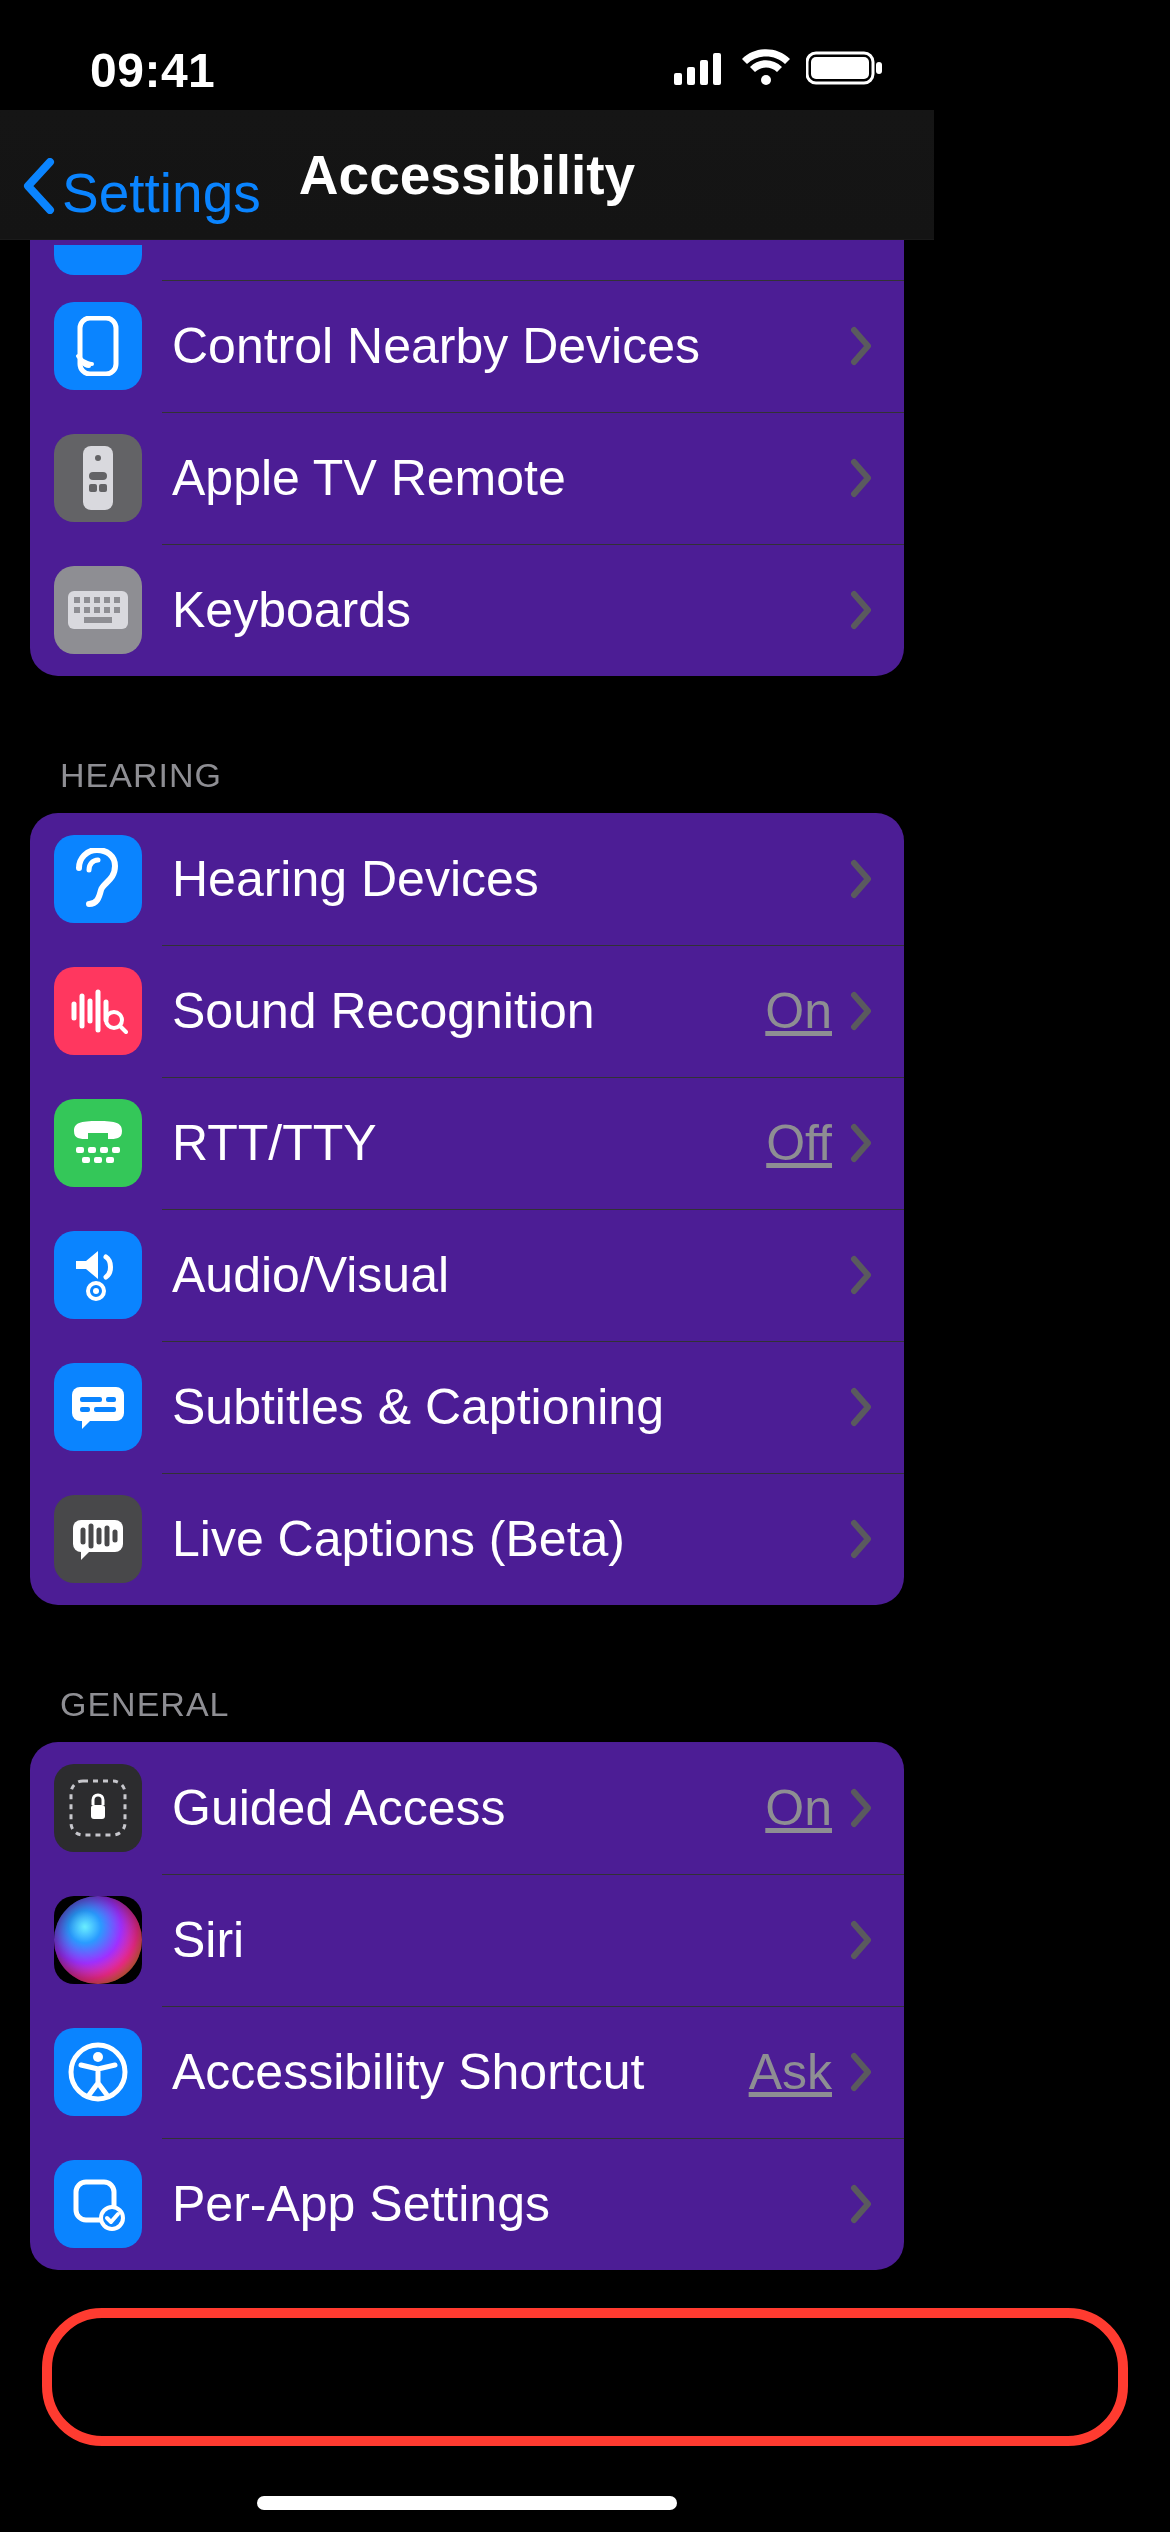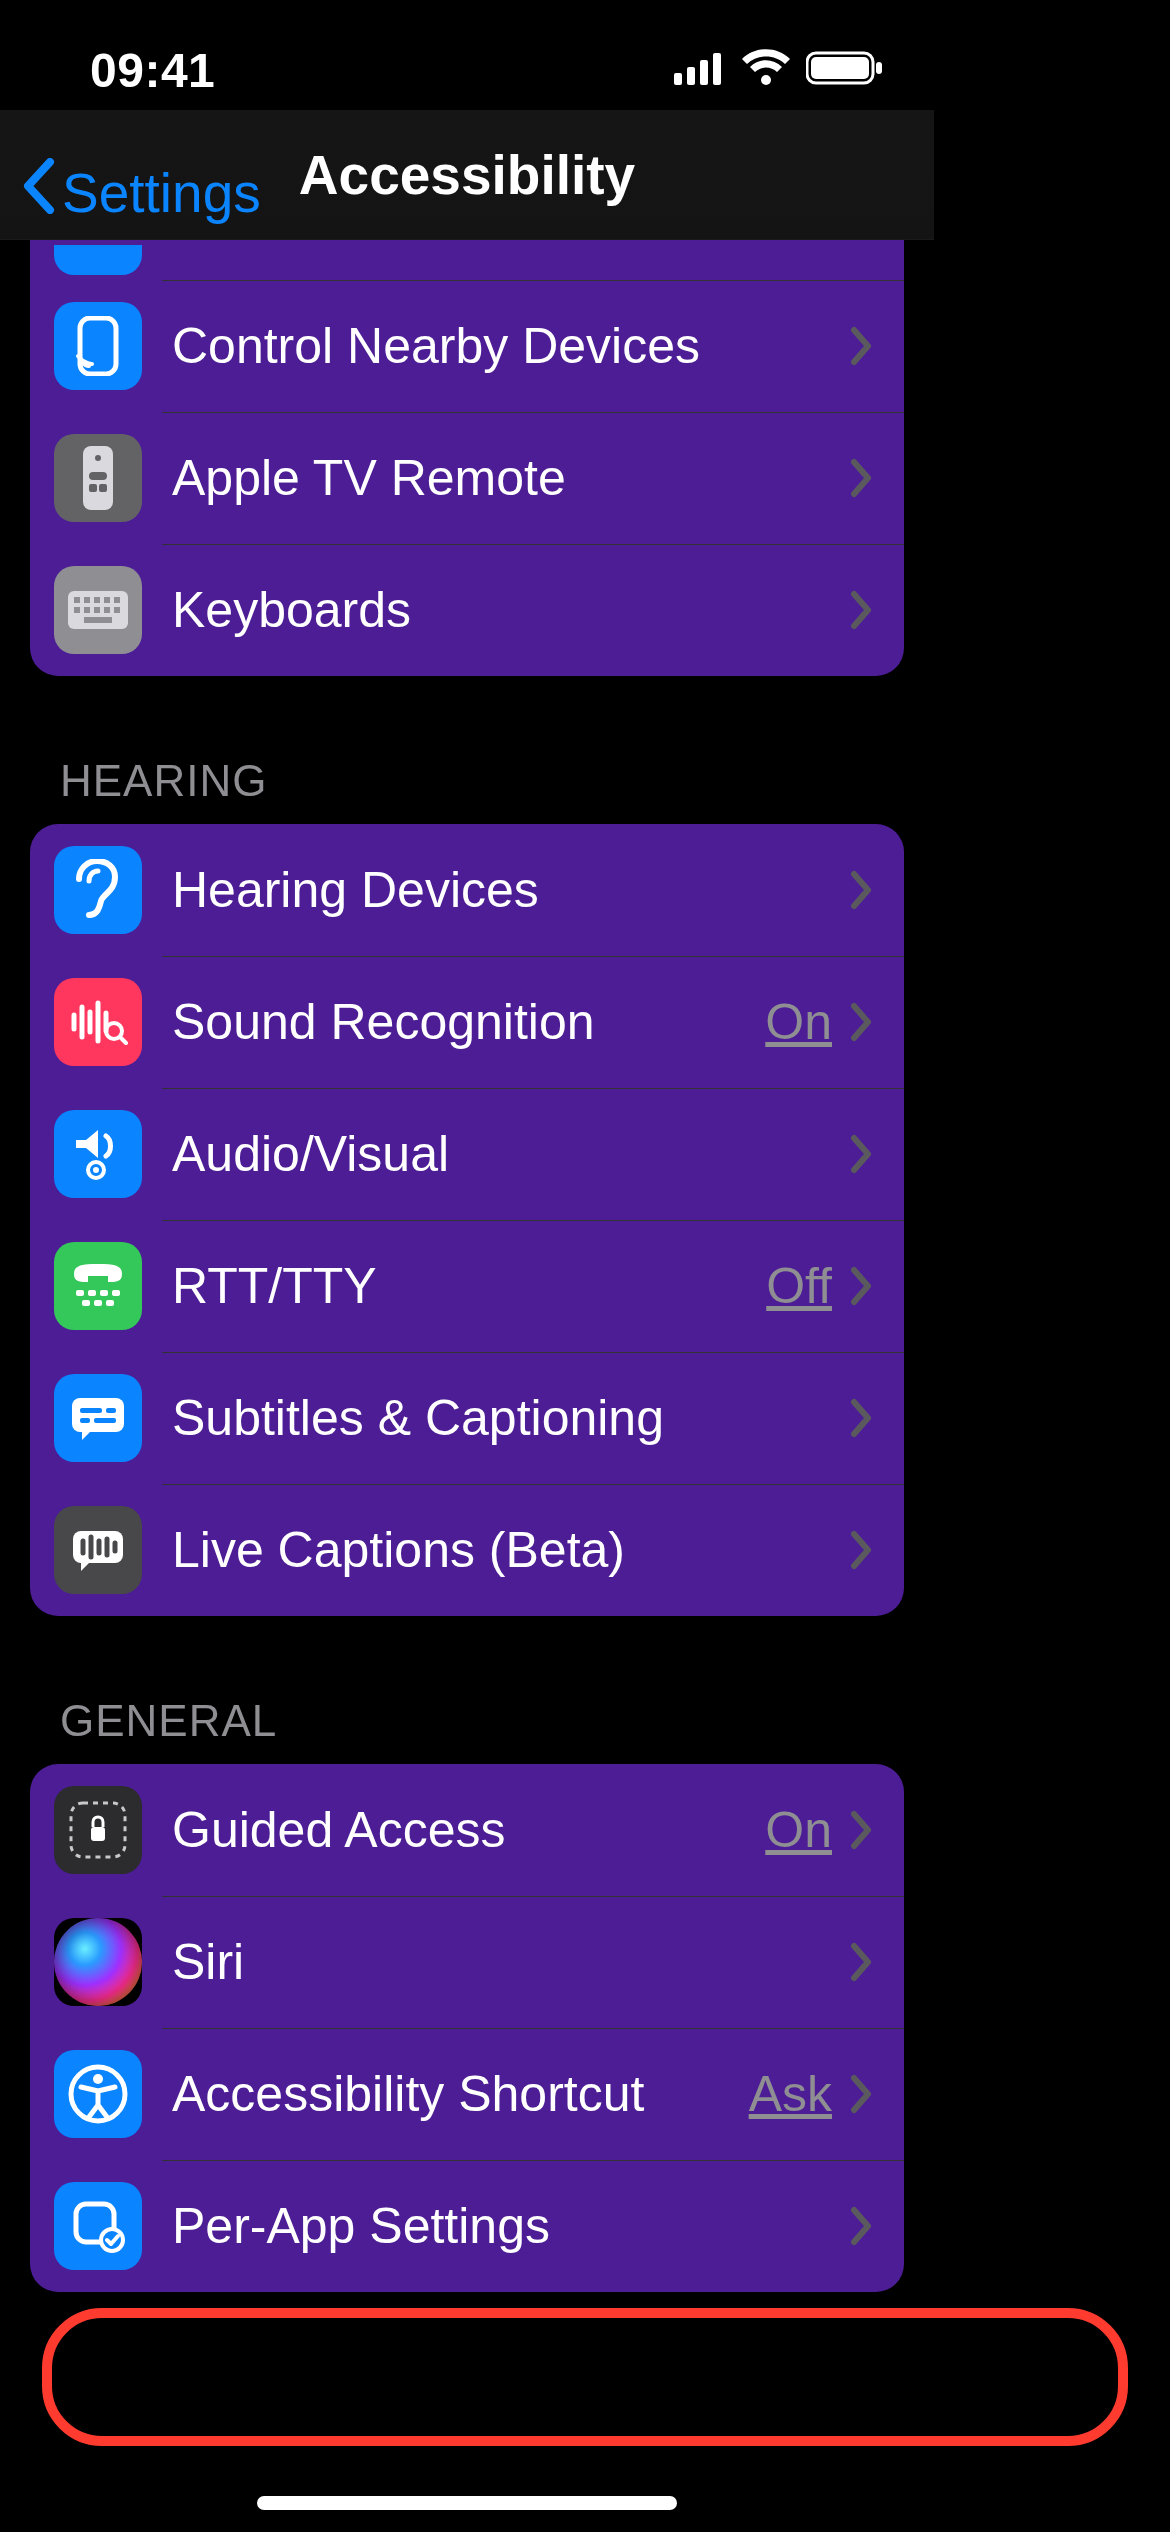--- a/index.html
+++ b/index.html
@@ -8,21 +8,21 @@
   
   .status-bar { display: flex; justify-content: space-between; align-items: center; padding: 30px 50px 0 90px; height: 110px; }
   .status-time { font-size: 48px; font-weight: 600; letter-spacing: 0.5px; }
   .status-right { display: flex; align-items: center; gap: 14px; }
   
   .nav { height: 130px; position: relative; display: flex; align-items: center; background: linear-gradient(#151515,#141414); border-bottom: 1px solid #1a1a1a;}
   .nav-back { display: flex; align-items: center; gap: 6px; color: #0a84ff; font-size: 55px; padding-left: 20px; margin-top: 36px; }
   .nav-title { position: absolute; left: 0; right: 0; text-align: center; font-size: 55px; font-weight: 600; color: #fff; pointer-events: none;}
   
   .content { padding: 0 30px 0 30px; }
-  .section-header { color: #8e8e93; font-size: 44px; font-weight: 400; letter-spacing: 1px; padding: 80px 30px 18px 30px; text-transform: uppercase;}
+  .section-header { color: #8e8e93; font-size: 34px; font-weight: 400; letter-spacing: 1px; padding: 80px 30px 18px 30px; text-transform: uppercase;}
   .group { background: #4c1d95; border-radius: 28px; overflow: hidden; }
   .row { display: flex; align-items: center; min-height: 132px; padding: 0 30px 0 24px; position: relative; }
   .row + .row::before { content:""; position:absolute; left: 132px; right:0; top:0; height:1px; background:#323235; }
   .icon-box { width: 88px; height: 88px; border-radius: 20px; flex: 0 0 88px; display:flex; align-items:center; justify-content:center; margin-right: 30px;}
   .icon-box svg { display:block; }
   .row-label { font-size: 50px; font-weight: 400; color: #fff; flex: 1 1 auto; }
   .row-value { font-size: 50px; color: #8e8e93; margin-right: 18px; white-space: nowrap; text-decoration: underline;}
   .chevron { flex: 0 0 auto; }
   .chevron svg { display:block; }
   
@@ -196,37 +196,20 @@
         <div class="row-label">Sound Recognition</div>
         <div class="row-value">On</div>
         <span class="chevron">
             <svg width="24" height="40" viewBox="0 0 24 40">
               <path d="M4 4 L18 20 L4 36" fill="none" stroke="#5a5a5e" stroke-width="6" stroke-linecap="round" stroke-linejoin="round"></path>
             </svg>
           </span>
       </div>
 
       <div class="row">
-        <div class="icon-box bg-blue">
-          <svg width="56" height="56" viewBox="0 0 56 56">
-              <path d="M6 14h10l12-10v28L16 22H6z" fill="#fff"></path>
-              <path d="M36 10c6 4 6 16 0 20" fill="none" stroke="#fff" stroke-width="5" stroke-linecap="round"></path>
-              <circle cx="26" cy="44" r="8" fill="none" stroke="#fff" stroke-width="4"></circle>
-              <circle cx="26" cy="44" r="3" fill="#fff"></circle>
-            </svg>
-        </div>
-        <div class="row-label">Audio/Visual</div>
-        <span class="chevron">
-            <svg width="24" height="40" viewBox="0 0 24 40">
-              <path d="M4 4 L18 20 L4 36" fill="none" stroke="#5a5a5e" stroke-width="6" stroke-linecap="round" stroke-linejoin="round"></path>
-            </svg>
-          </span>
-      </div>
-
-      <div class="row">
         <div class="icon-box bg-green">
           <svg width="60" height="52" viewBox="0 0 60 52">
               <path d="M6 14 C6 6 12 4 30 4 C48 4 54 6 54 14 C54 22 48 22 40 22 L40 16 L20 16 L20 22 C12 22 6 22 6 14Z" fill="#fff"></path>
               <g fill="#fff">
                 <rect x="8" y="30" width="8" height="6" rx="2"></rect>
                 <rect x="20" y="30" width="8" height="6" rx="2"></rect>
                 <rect x="32" y="30" width="8" height="6" rx="2"></rect>
                 <rect x="44" y="30" width="8" height="6" rx="2"></rect>
                 <rect x="14" y="40" width="8" height="6" rx="2"></rect>
                 <rect x="26" y="40" width="8" height="6" rx="2"></rect>
@@ -238,20 +221,37 @@
         <div class="row-value">Off</div>
         <span class="chevron">
             <svg width="24" height="40" viewBox="0 0 24 40">
               <path d="M4 4 L18 20 L4 36" fill="none" stroke="#5a5a5e" stroke-width="6" stroke-linecap="round" stroke-linejoin="round"></path>
             </svg>
           </span>
       </div>
 
       <div class="row">
         <div class="icon-box bg-blue">
+          <svg width="56" height="56" viewBox="0 0 56 56">
+              <path d="M6 14h10l12-10v28L16 22H6z" fill="#fff"></path>
+              <path d="M36 10c6 4 6 16 0 20" fill="none" stroke="#fff" stroke-width="5" stroke-linecap="round"></path>
+              <circle cx="26" cy="44" r="8" fill="none" stroke="#fff" stroke-width="4"></circle>
+              <circle cx="26" cy="44" r="3" fill="#fff"></circle>
+            </svg>
+        </div>
+        <div class="row-label">Audio/Visual</div>
+        <span class="chevron">
+            <svg width="24" height="40" viewBox="0 0 24 40">
+              <path d="M4 4 L18 20 L4 36" fill="none" stroke="#5a5a5e" stroke-width="6" stroke-linecap="round" stroke-linejoin="round"></path>
+            </svg>
+          </span>
+      </div>
+
+      <div class="row">
+        <div class="icon-box bg-blue">
           <svg width="60" height="48" viewBox="0 0 60 48">
               <rect x="4" y="4" width="52" height="34" rx="8" fill="#fff"></rect>
               <path d="M22 38l-8 8v-8" fill="#fff"></path>
               <rect x="12" y="14" width="22" height="5" rx="2" fill="#0a84ff"></rect>
               <rect x="38" y="14" width="10" height="5" rx="2" fill="#0a84ff"></rect>
               <rect x="12" y="24" width="10" height="5" rx="2" fill="#0a84ff"></rect>
               <rect x="26" y="24" width="22" height="5" rx="2" fill="#0a84ff"></rect>
             </svg>
         </div>
         <div class="row-label">Subtitles &amp; Captioning</div>

